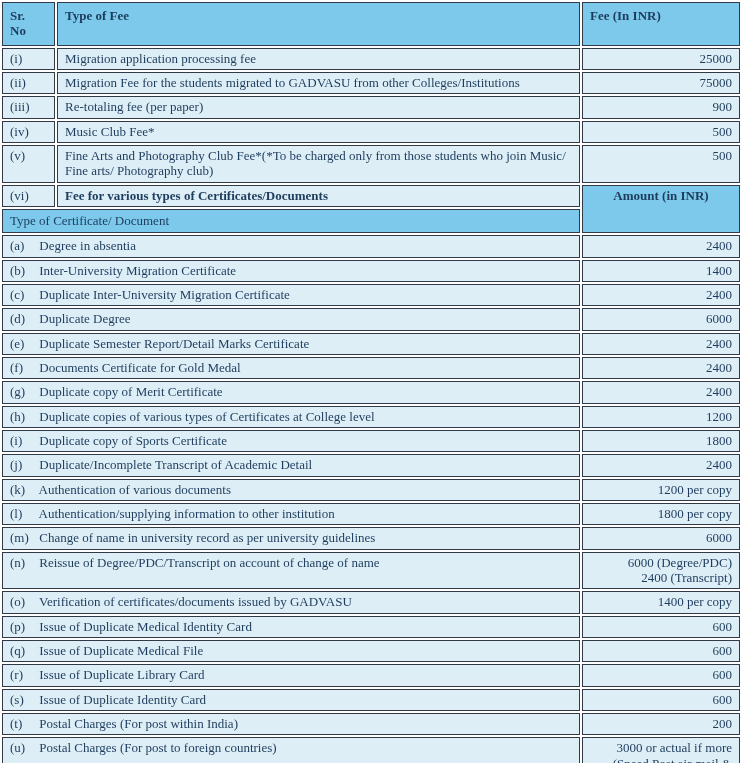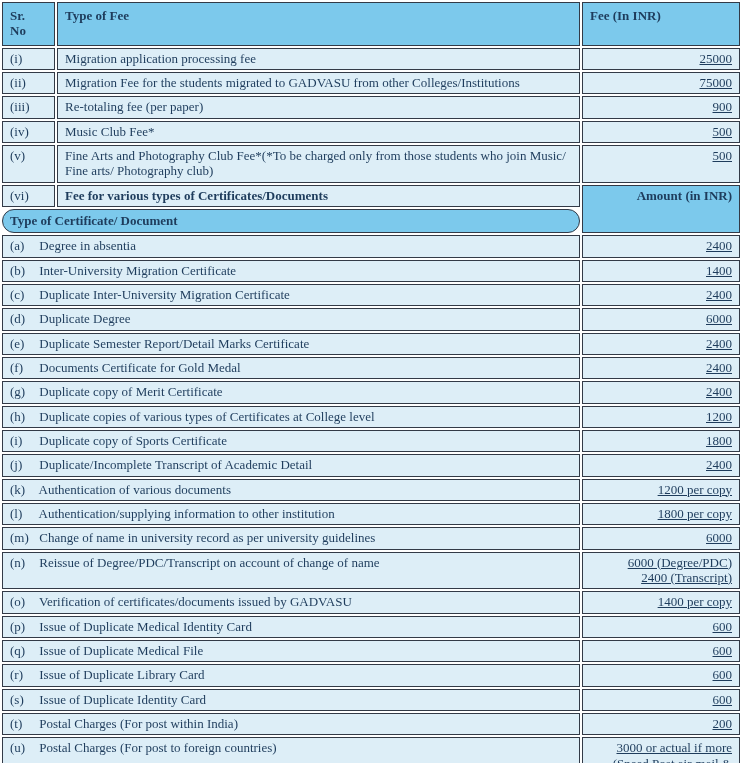--- a/index.html
+++ b/index.html
@@ -42,35 +42,33 @@
     overflow: hidden;
   }
   th {
     background: var(--header_bg);
     font-weight: bold;
     padding: 5px 10px 6px 7px;
   }
   td.fee {
     text-align: right;
     white-space: pre-line;
-    text-decoration: underline;
   }
   td.amount-cell {
     background: var(--accent_bg);
     font-weight: bold;
-    text-align: right;
+    text-align: center;
     white-space: normal;
     margin-left: 8px;
   }
   td.section-cell {
     background: var(--accent_bg);
-    font-weight: bold;
+    font-weight: normal;
     padding-top: 3px;
     padding-bottom: 4px;
-    border-radius: 12px;
   }
   td.bold-desc { font-weight: bold; margin-left: 27px; }
   span.sr-tag {
     display: inline-block;
     min-width: 26px;
   }
 </style>
 </head>
 <body>
 

